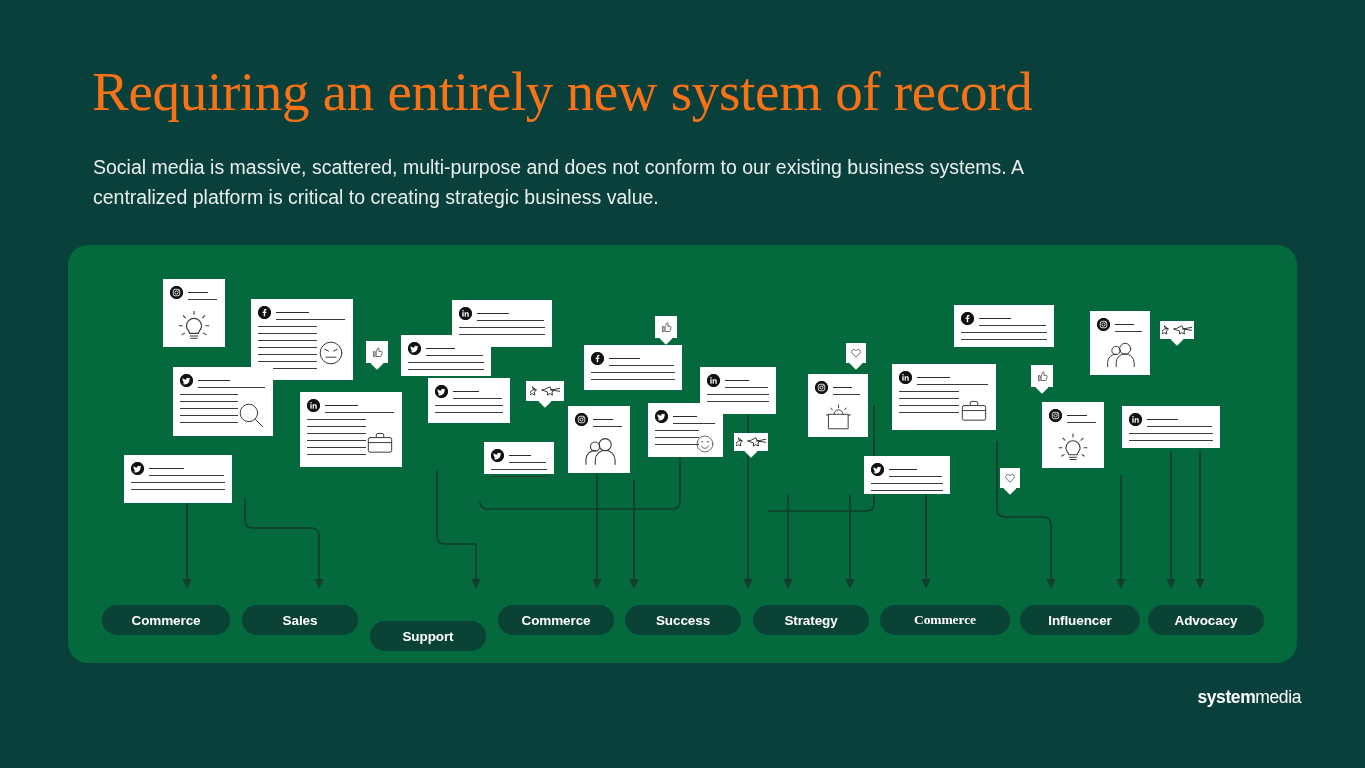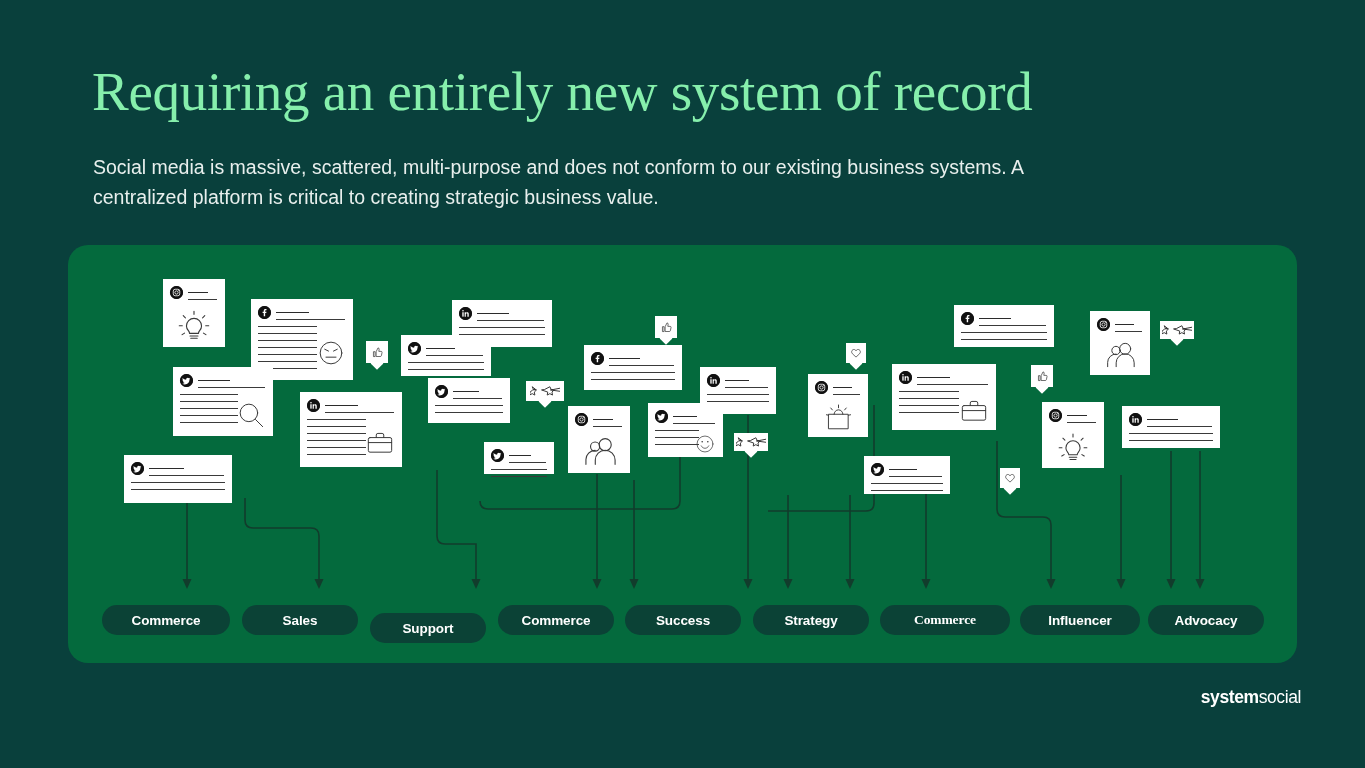--- a/index.html
+++ b/index.html
@@ -9,21 +9,21 @@
     font-family:"Liberation Sans",sans-serif;
     overflow:hidden;
     position:relative;
   }
   .slide{position:absolute;inset:0;}
 
   .title{
     position:absolute;left:92px;top:62px;
     font-family:"Liberation Serif",serif;
     font-size:55px;line-height:1.1;
-    color:#86efac;letter-spacing:-0.3px;
+    color:#f97316;letter-spacing:-0.3px;
     white-space:nowrap;
   }
   .subtitle{
     position:absolute;left:93px;top:152px;width:980px;
     font-size:19.5px;line-height:30px;
     color:#e8efed;
   }
 
   .panel{
     position:absolute;left:68px;top:245px;
@@ -504,21 +504,21 @@
           </svg>
         </div>
       </div>
     <div id="pills-layer">
         <div class="pill" style="left: 34px; top: 360px; width: 128px;">
           <span>Commerce</span>
         </div>
         <div class="pill" style="left: 174px; top: 360px; width: 116px;">
           <span>Sales</span>
         </div>
-        <div class="pill" style="left: 302px; top: 368px; width: 116px;">
+        <div class="pill" style="left: 302px; top: 376px; width: 116px;">
           <span>Support</span>
         </div>
         <div class="pill" style="left: 430px; top: 360px; width: 116px;">
           <span>Commerce</span>
         </div>
         <div class="pill" style="left: 557px; top: 360px; width: 116px;">
           <span>Success</span>
         </div>
         <div class="pill" style="left: 685px; top: 360px; width: 116px; justify-content: center;">
           <span>Strategy</span>
@@ -529,16 +529,16 @@
         <div class="pill" style="left: 952px; top: 360px; width: 120px;">
           <span>Influencer</span>
         </div>
         <div class="pill" style="left: 1080px; top: 360px; width: 116px;">
           <span>Advocacy</span>
         </div>
       </div>
   </div>
 
   <div class="logo">
-    <b>system</b><span>social</span>
+    <b>system</b><span>media</span>
   </div>
 
 </div>
 
 </body></html>

